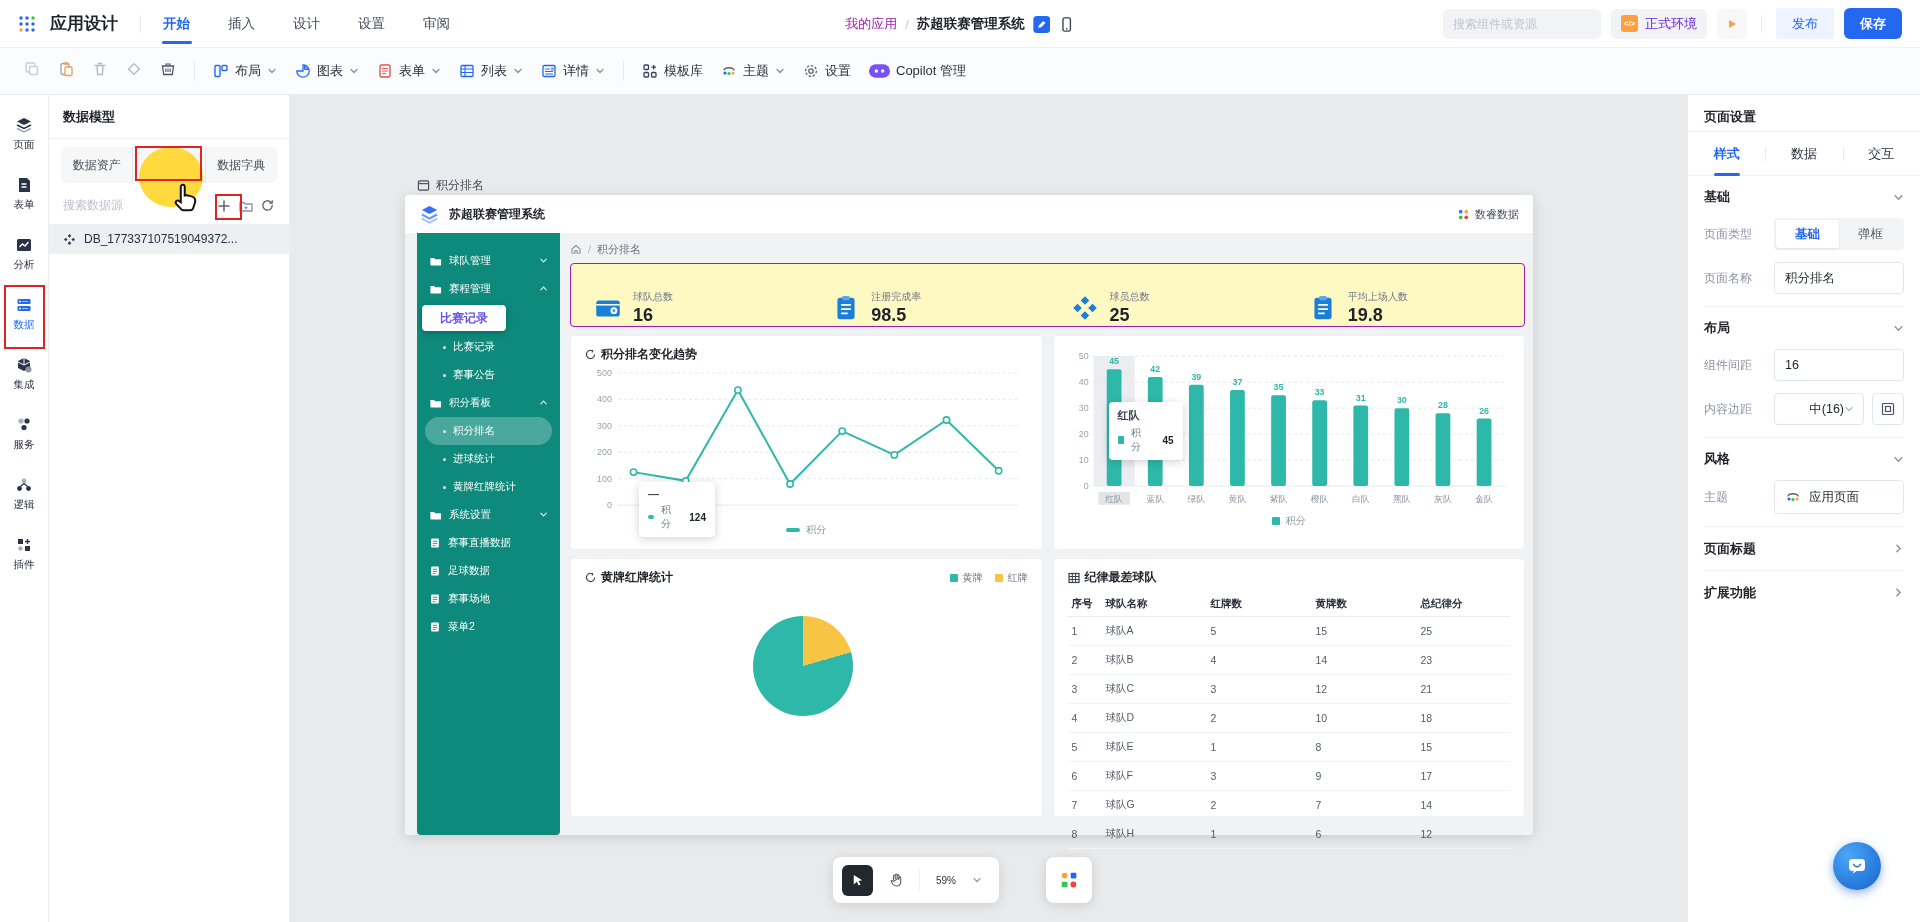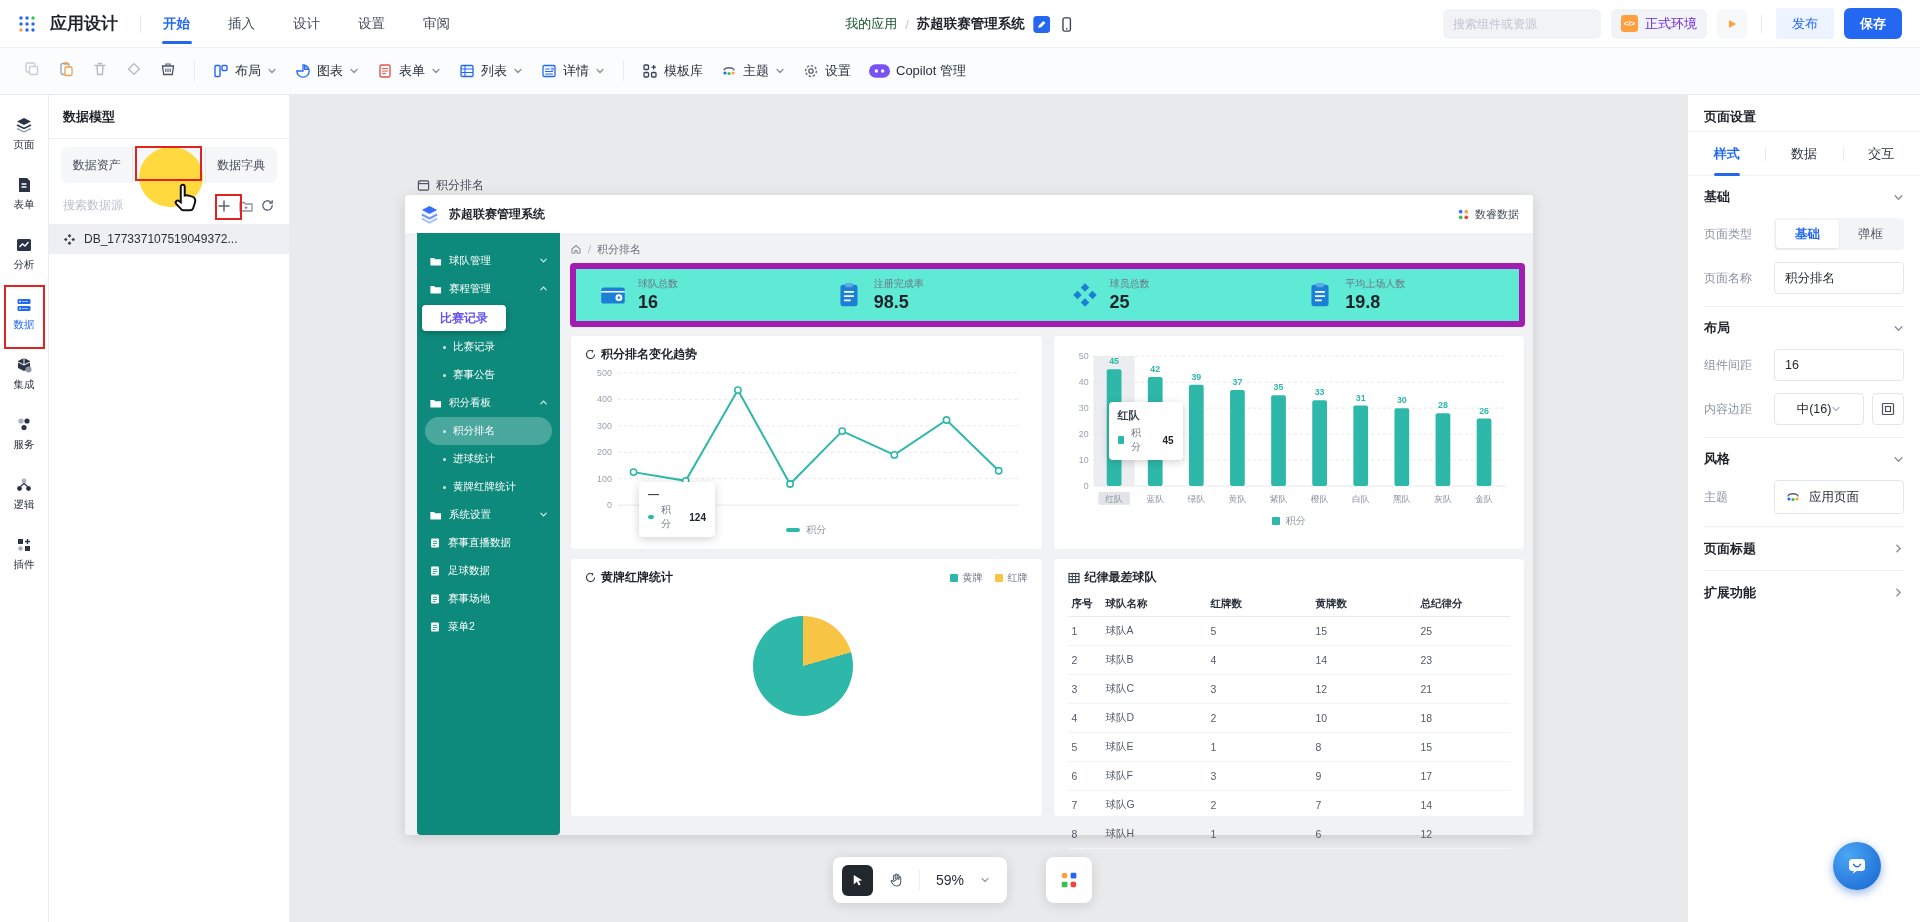--- a/index.html
+++ b/index.html
@@ -10,21 +10,21 @@
 
   
   .topbar{position:absolute;left:0;top:0;width:1920px;height:48px;background:#fff;border-bottom:1px solid #eef0f3;display:flex;align-items:center;padding:0 18px;z-index:20}
   .app-title{font-size:17px;font-weight:700;margin-left:14px}
   .tb-div{width:1px;height:18px;background:#e6e9ee;margin:0 22px}
   .tb-tabs{display:flex;gap:38px;height:48px;align-items:center}
   .tb-tab{position:relative;font-size:13.5px;color:#454c59;height:48px;display:flex;align-items:center;cursor:pointer}
   .tb-tab.active{color:#2468f2;font-weight:700}
   .tb-tab.active::after{content:"";position:absolute;left:50%;transform:translateX(-50%);bottom:4px;width:30px;height:3px;border-radius:2px;background:#2468f2}
   .tb-center{position:absolute;left:50%;top:0;height:48px;transform:translateX(-50%);display:flex;align-items:center;gap:8px}
-  .bc-parent{font-size:13px;color:#14532d}
+  .bc-parent{font-size:13px;color:#a21caf}
   .bc-sep{font-size:13px;color:#c2c7d0}
   .bc-current{font-size:13.5px;color:#1f2329;font-weight:600}
   .tb-right{margin-left:auto;display:flex;align-items:center;gap:10px}
   .search-pill{width:158px;height:30px;background:#f2f3f7;border-radius:6px;display:flex;align-items:center;padding:0 10px;gap:8px}
   .search-pill input{border:0;background:transparent;outline:none;flex:1;font-size:12px;color:#454c59;font-family:inherit}
   .search-pill input::placeholder{color:#c0c5cf}
   .env-chip{height:30px;background:#f2f3f7;border-radius:6px;display:flex;align-items:center;gap:7px;padding:0 10px;cursor:pointer}
   .env-code{width:17px;height:17px;background:#ff9f40;border-radius:3px;color:#fff;font-size:8px;font-weight:700;display:flex;align-items:center;justify-content:center}
   .env-chip span.lbl{font-size:13px;color:#6d28d9}
   .play-btn{width:30px;height:30px;background:#f7f8fa;border-radius:6px;display:flex;align-items:center;justify-content:center;cursor:pointer}
@@ -72,21 +72,21 @@
   .pv-sidebar{position:absolute;left:12px;top:0;bottom:0;width:143px;background:#0d8a7c;border-radius:0 0 4px 4px;padding-top:14px;overflow:hidden}
   .mrow{height:28px;display:flex;align-items:center;gap:7px;padding:0 12px;color:#fff;font-size:10.5px;cursor:pointer}
   .mrow .chev{margin-left:auto;color:#cfe8e2}
   .mrow.sub{padding-left:26px}
   .mrow .dot{width:3px;height:3px;border-radius:50%;background:#d7ece7}
   .mrow.sub.active{background:rgba(255,255,255,.25);border-radius:15px;margin:0 8px;padding-left:18px}
   .mtag{width:84px;height:26px;margin:2px 0 2px 5px;background:#fff;border-radius:4px;box-shadow:0 2px 6px rgba(0,0,0,.25);display:flex;align-items:center;justify-content:center;font-size:12px;color:#6554e8;font-weight:600}
   .pv-main{position:absolute;left:165px;top:6px;right:8px;bottom:8px}
   .pv-bc{height:20px;display:flex;align-items:center;gap:6px;font-size:11px;color:#6a707c}
   .pv-bc .sep{color:#b3b8c2}
-  .stats-card{margin-top:4px;height:64px;background:#5eead4;border-radius:4px;border:6px solid #a21caf;display:flex;align-items:center}
+  .stats-card{margin-top:4px;height:64px;background:#fef9c3;border-radius:4px;border:1px solid #a21caf;display:flex;align-items:flex-end}
   .stat{flex:1;display:flex;align-items:center;gap:10px;padding-left:22px;cursor:default}
   .stat .txt{display:flex;flex-direction:column;gap:1px}
   .stat .lb{font-size:10px;color:#6f7685}
   .stat .vl{font-size:18px;font-weight:600;color:#1f2329}
   .row2{margin-top:8px;display:flex;gap:10px;height:215px}
   .row3{margin-top:8px;display:flex;gap:10px;height:259px}
   .panel{position:relative;flex:1;background:#fff;border:1px solid #eef0f2;border-radius:4px;padding:10px 14px;cursor:default}
   .panel-title{display:flex;align-items:center;gap:5px;font-size:12px;font-weight:700;color:#1f2329}
   .legend-row{display:flex;justify-content:center;align-items:center;gap:6px;font-size:10px;color:#8a919c;margin-top:2px}
   .lg-bar{width:14px;height:4px;border-radius:2px}
@@ -112,32 +112,32 @@
   .rp-tab.active::after{content:"";position:absolute;left:50%;transform:translateX(-50%);bottom:0;width:26px;height:3px;border-radius:2px;background:#2468f2}
   .rp-body{padding:0 16px}
   .rp-sec{display:flex;align-items:center;justify-content:space-between;height:42px;font-size:13px;font-weight:700;color:#1f2329;cursor:pointer}
   .rp-field{display:flex;align-items:center;margin-bottom:12px}
   .rp-lbl{width:70px;font-size:12px;color:#8b93a1;flex-shrink:0}
   .seg{flex:1;height:32px;background:#f3f4f6;border-radius:4px;display:flex;padding:2px}
   .seg-it{flex:1;display:flex;align-items:center;justify-content:center;font-size:12.5px;color:#555b66;border-radius:3px;cursor:pointer}
   .seg-it.active{background:#fff;color:#2468f2;font-weight:700;box-shadow:0 1px 3px rgba(0,0,0,.08)}
   .rp-input{flex:1;height:32px;border:1px solid #e2e6eb;border-radius:4px;padding:0 10px;font-size:12.5px;color:#1f2329;outline:none;font-family:inherit;min-width:0}
   .rp-selrow{flex:1;display:flex;gap:8px;min-width:0}
-  .rp-select{flex:1;height:32px;border:1px solid #e2e6eb;border-radius:4px;display:flex;align-items:center;justify-content:center;padding:0 9px;font-size:12.5px;color:#1f2329;cursor:pointer;min-width:0}
+  .rp-select{flex:1;height:32px;border:1px solid #e2e6eb;border-radius:4px;display:flex;align-items:center;justify-content:flex-end;padding:0 9px;font-size:12.5px;color:#1f2329;cursor:pointer;min-width:0}
   .rp-iconbtn{width:32px;height:32px;border:1px solid #e2e6eb;border-radius:4px;display:flex;align-items:center;justify-content:center;cursor:pointer;flex-shrink:0}
   .theme-btn{flex:1;height:34px;border:1px solid #e2e6eb;border-radius:4px;display:flex;align-items:center;gap:8px;padding:0 10px;font-size:12.5px;color:#1f2329;cursor:pointer}
   .rp-row{display:flex;align-items:center;justify-content:space-between;height:44px;font-size:13px;font-weight:700;color:#1f2329;border-top:1px solid #eef0f3;cursor:pointer}
   .rp-hr{border-top:1px solid #eef0f3;margin-top:4px}
 
   
   .zoom-pill{position:absolute;left:833px;top:857px;height:46px;background:#fff;border-radius:8px;box-shadow:0 2px 12px rgba(0,0,0,.13);display:flex;align-items:center;padding:0 9px;gap:8px;z-index:30}
   .cursor-btn{width:31px;height:31px;border-radius:6px;background:#23272e;display:flex;align-items:center;justify-content:center;cursor:pointer}
   .hand-btn{width:30px;height:30px;border-radius:6px;display:flex;align-items:center;justify-content:center;cursor:pointer}
   .zp-div{width:1px;height:20px;background:#eceef2}
-  .zoom-sel{display:flex;gap:16px;padding:0 8px;font-size:14px;color:#2a313c;cursor:pointer}
+  .zoom-sel{display:flex;gap:16px;padding:0 8px;font-size:10px;color:#2a313c;cursor:pointer}
   .apps-btn{position:absolute;left:1046px;top:857px;width:46px;height:46px;background:#fff;border-radius:8px;box-shadow:0 2px 12px rgba(0,0,0,.13);display:flex;align-items:center;justify-content:center;cursor:pointer;z-index:30}
   .chat-bubble{position:absolute;left:1833px;top:842px;width:48px;height:48px;border-radius:50%;background:radial-gradient(circle at 32% 28%,#4aa6f5,#1663cf);box-shadow:0 3px 10px rgba(21,89,200,.45),0 0 0 3px rgba(255,255,255,.55);display:flex;align-items:center;justify-content:center;cursor:pointer;z-index:30}
 
   
   .anno{position:absolute;border:2px solid #e02222;z-index:50;pointer-events:none}
   .anno-hand{position:absolute;left:170px;top:181px;width:34px;height:36px;z-index:51;pointer-events:none}
 </style>
 </head>
 <body>
 

